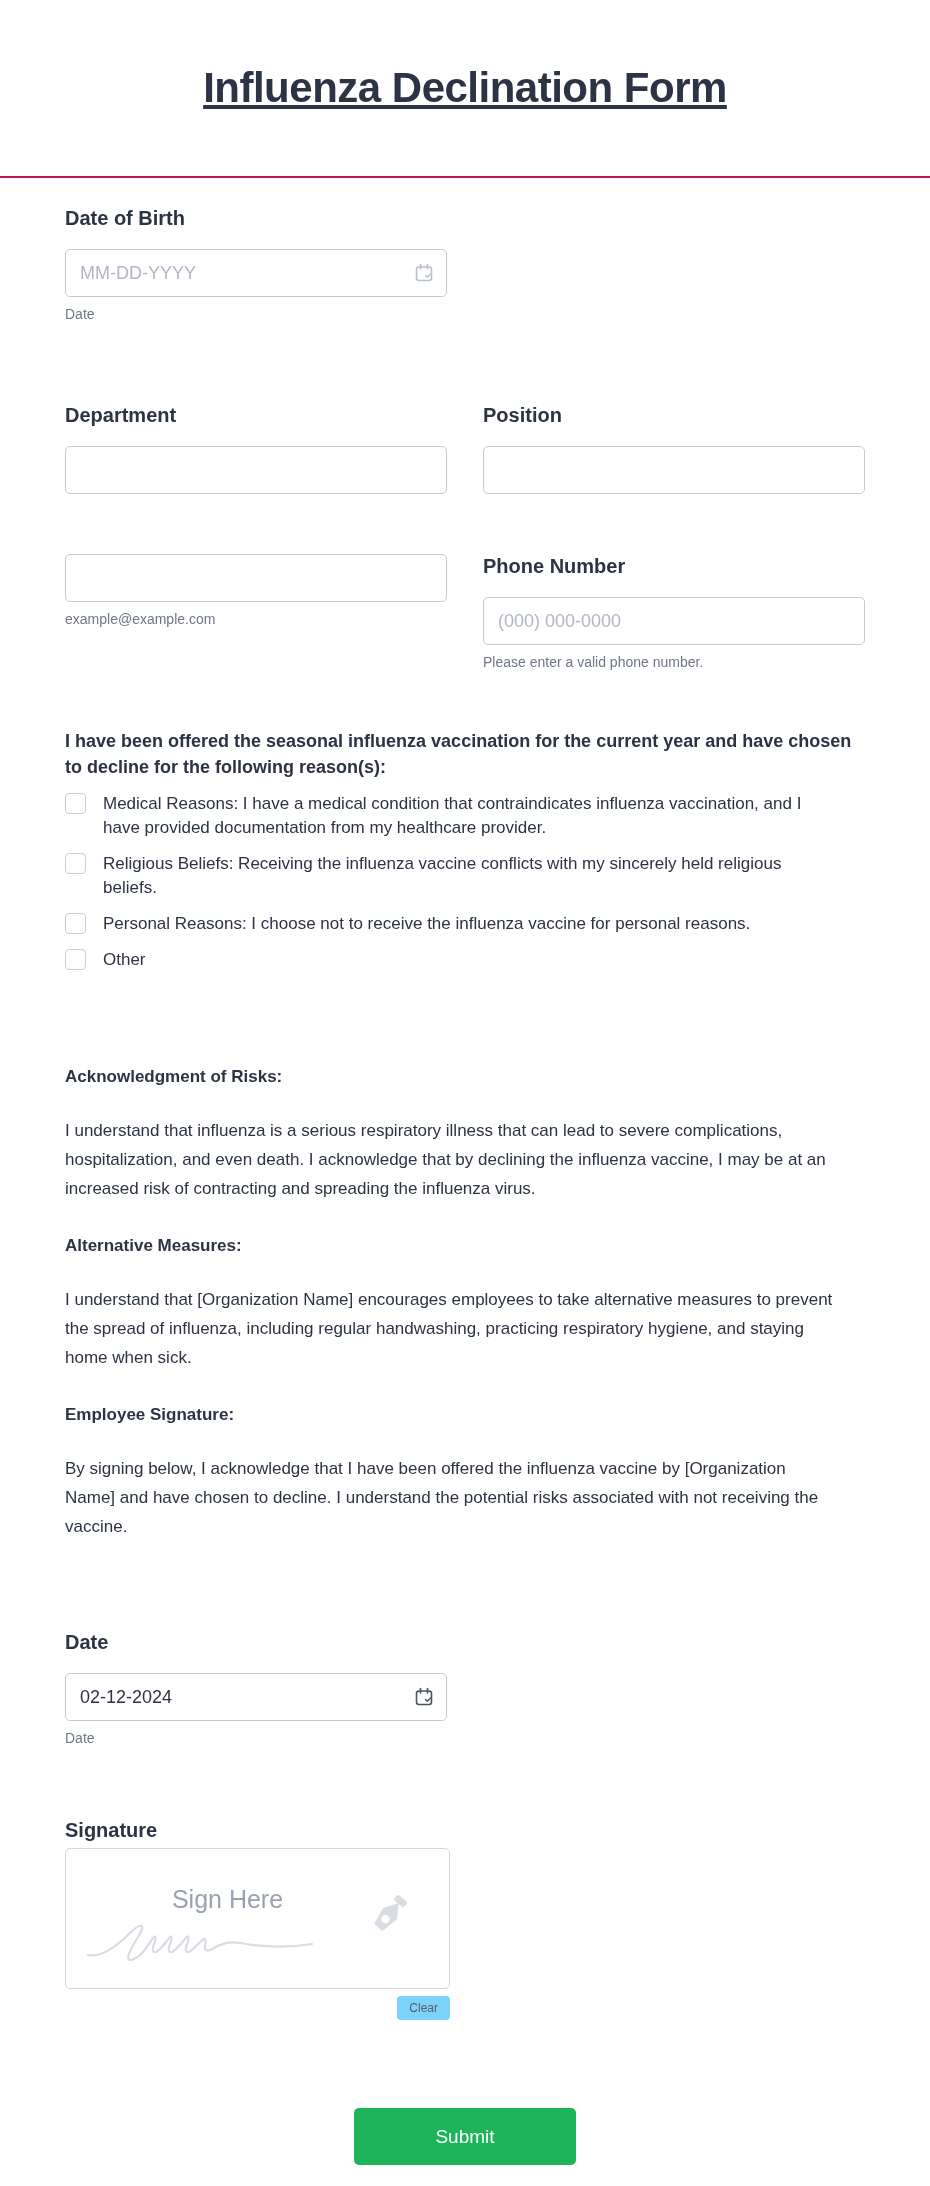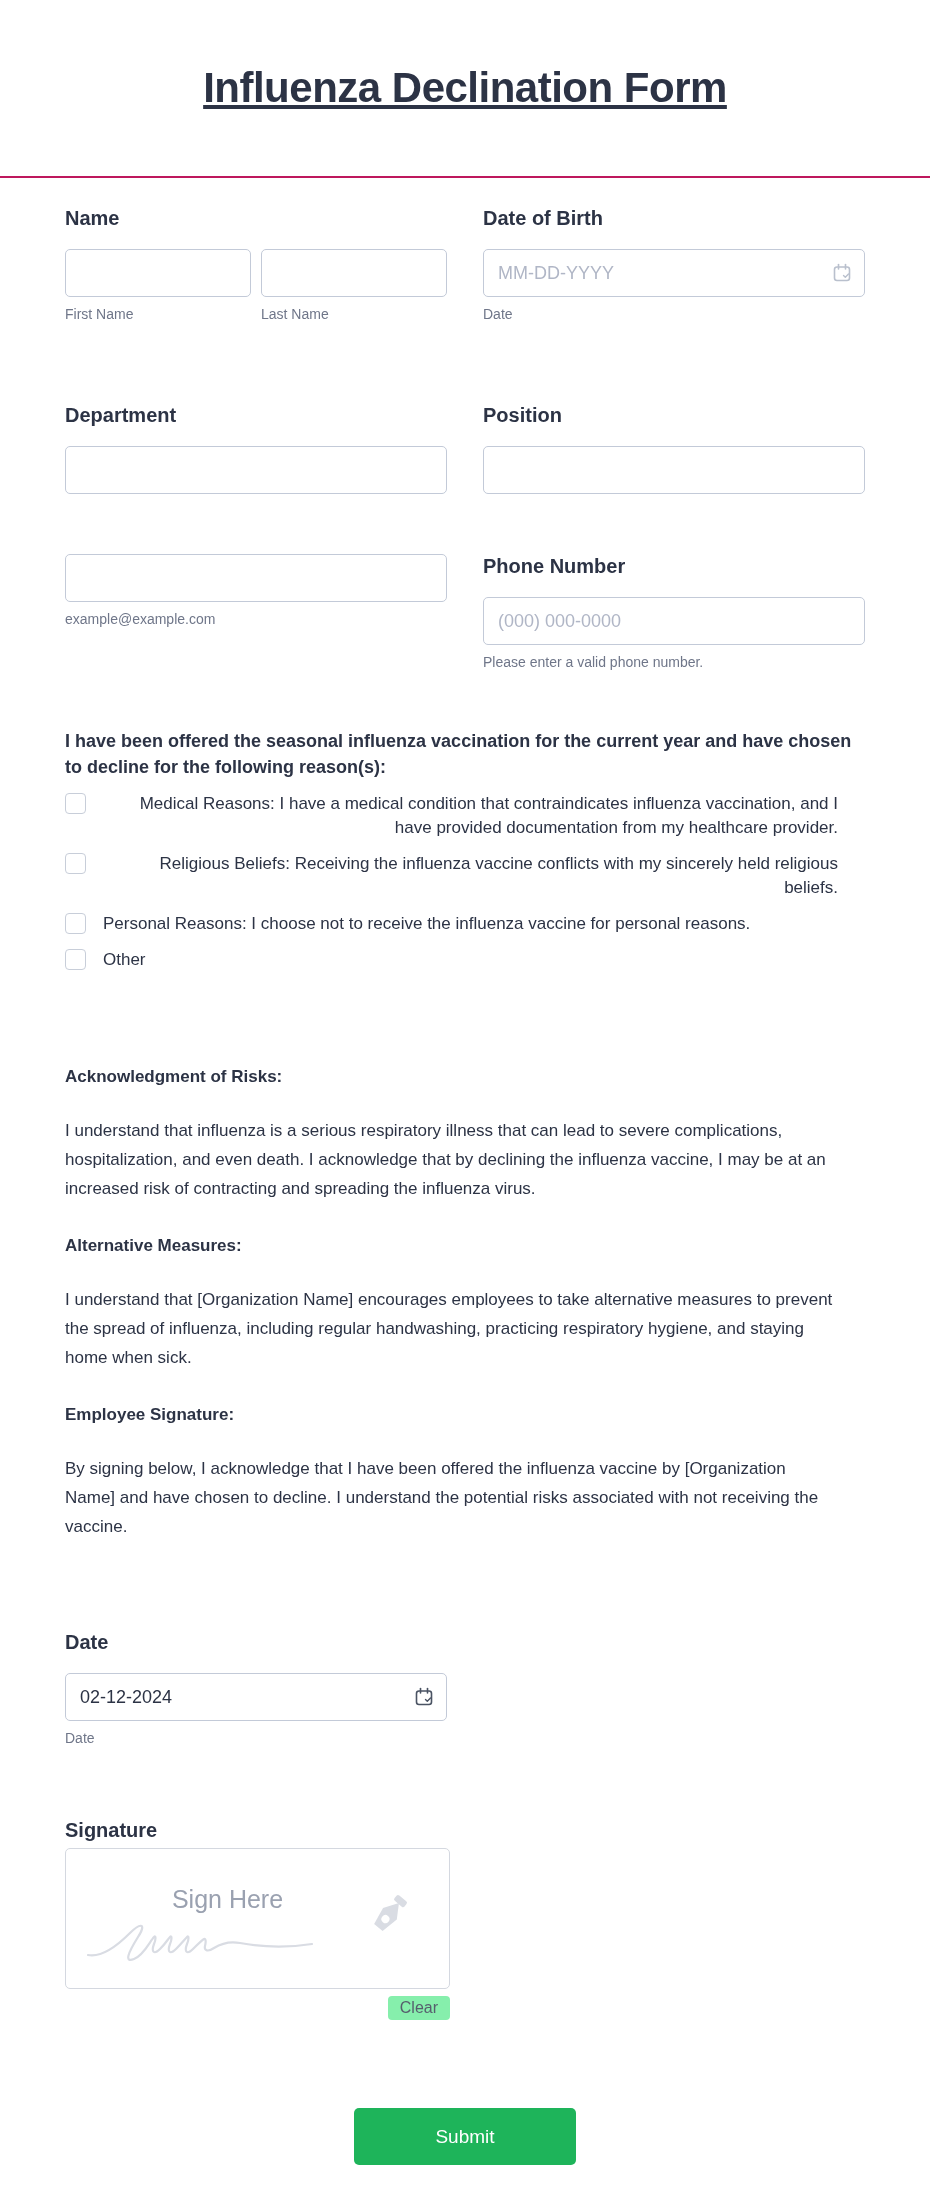--- a/index.html
+++ b/index.html
@@ -84,21 +84,20 @@
     line-height: 26px;
     color: #2c3345;
     max-width: 810px;
     margin-bottom: 12px;
   }
   .option {
     display: flex;
     align-items: flex-start;
     margin-top: 12px;
     cursor: pointer;
-    text-align: right;
   }
   .checkbox {
     flex: 0 0 auto;
     width: 21px; height: 21px;
     border: 1px solid #c8ced9;
     border-radius: 4px;
     background: #fff;
     margin-top: 1px;
   }
   .option-label {
@@ -144,24 +143,24 @@
     top: 36px; left: 0; right: 60px;
     text-align: center;
     font-size: 25px;
     color: #9aa1b0;
   }
   .sig-squiggle { position: absolute; left: 18px; bottom: 22px; }
   .pen-icon { position: absolute; right: 38px; top: 44px; }
   .clear-row { display: flex; justify-content: flex-end; margin-top: 7px; }
   .clear-btn {
     border: none;
-    background: #86efac;
+    background: #7dd3fc;
     color: #565e6d;
     font-family: "Liberation Sans", "DejaVu Sans", sans-serif;
-    font-size: 16px;
+    font-size: 12px;
     line-height: 16px;
     padding: 4px 12px;
     border-radius: 4px;
     cursor: pointer;
   }
   
   .submit-row { margin-top: 88px; display: flex; justify-content: center; }
   .submit-btn {
     width: 222px; height: 57px;
     border: none;
@@ -188,31 +187,20 @@
   </defs>
 </svg>
 
 <header class="form-header">
   <h1 class="form-title">Influenza Declination Form</h1>
 </header>
 
 <main class="content">
 
   <div class="row row-1">
-    <div>
-      <label class="field-label">Name</label>
-      <div class="inputs-line">
-        <input class="text-input" type="text" value="" style="">
-        <input class="text-input" type="text" value="" style="">
-      </div>
-      <div class="inputs-line">
-        <span class="sublabel" style="width:50%">First Name</span>
-        <span class="sublabel" style="width:50%">Last Name</span>
-      </div>
-    </div>
     <div>
       <label class="field-label">Date of Birth</label>
       <div class="input-wrap">
         <input class="text-input" type="text" placeholder="MM-DD-YYYY" style="">
         <button class="cal-btn cal-light">
           <svg width="20" height="20" viewBox="0 0 20 20">
               <use href="#calendar-glyph"></use>
             </svg>
         </button>
       </div>

